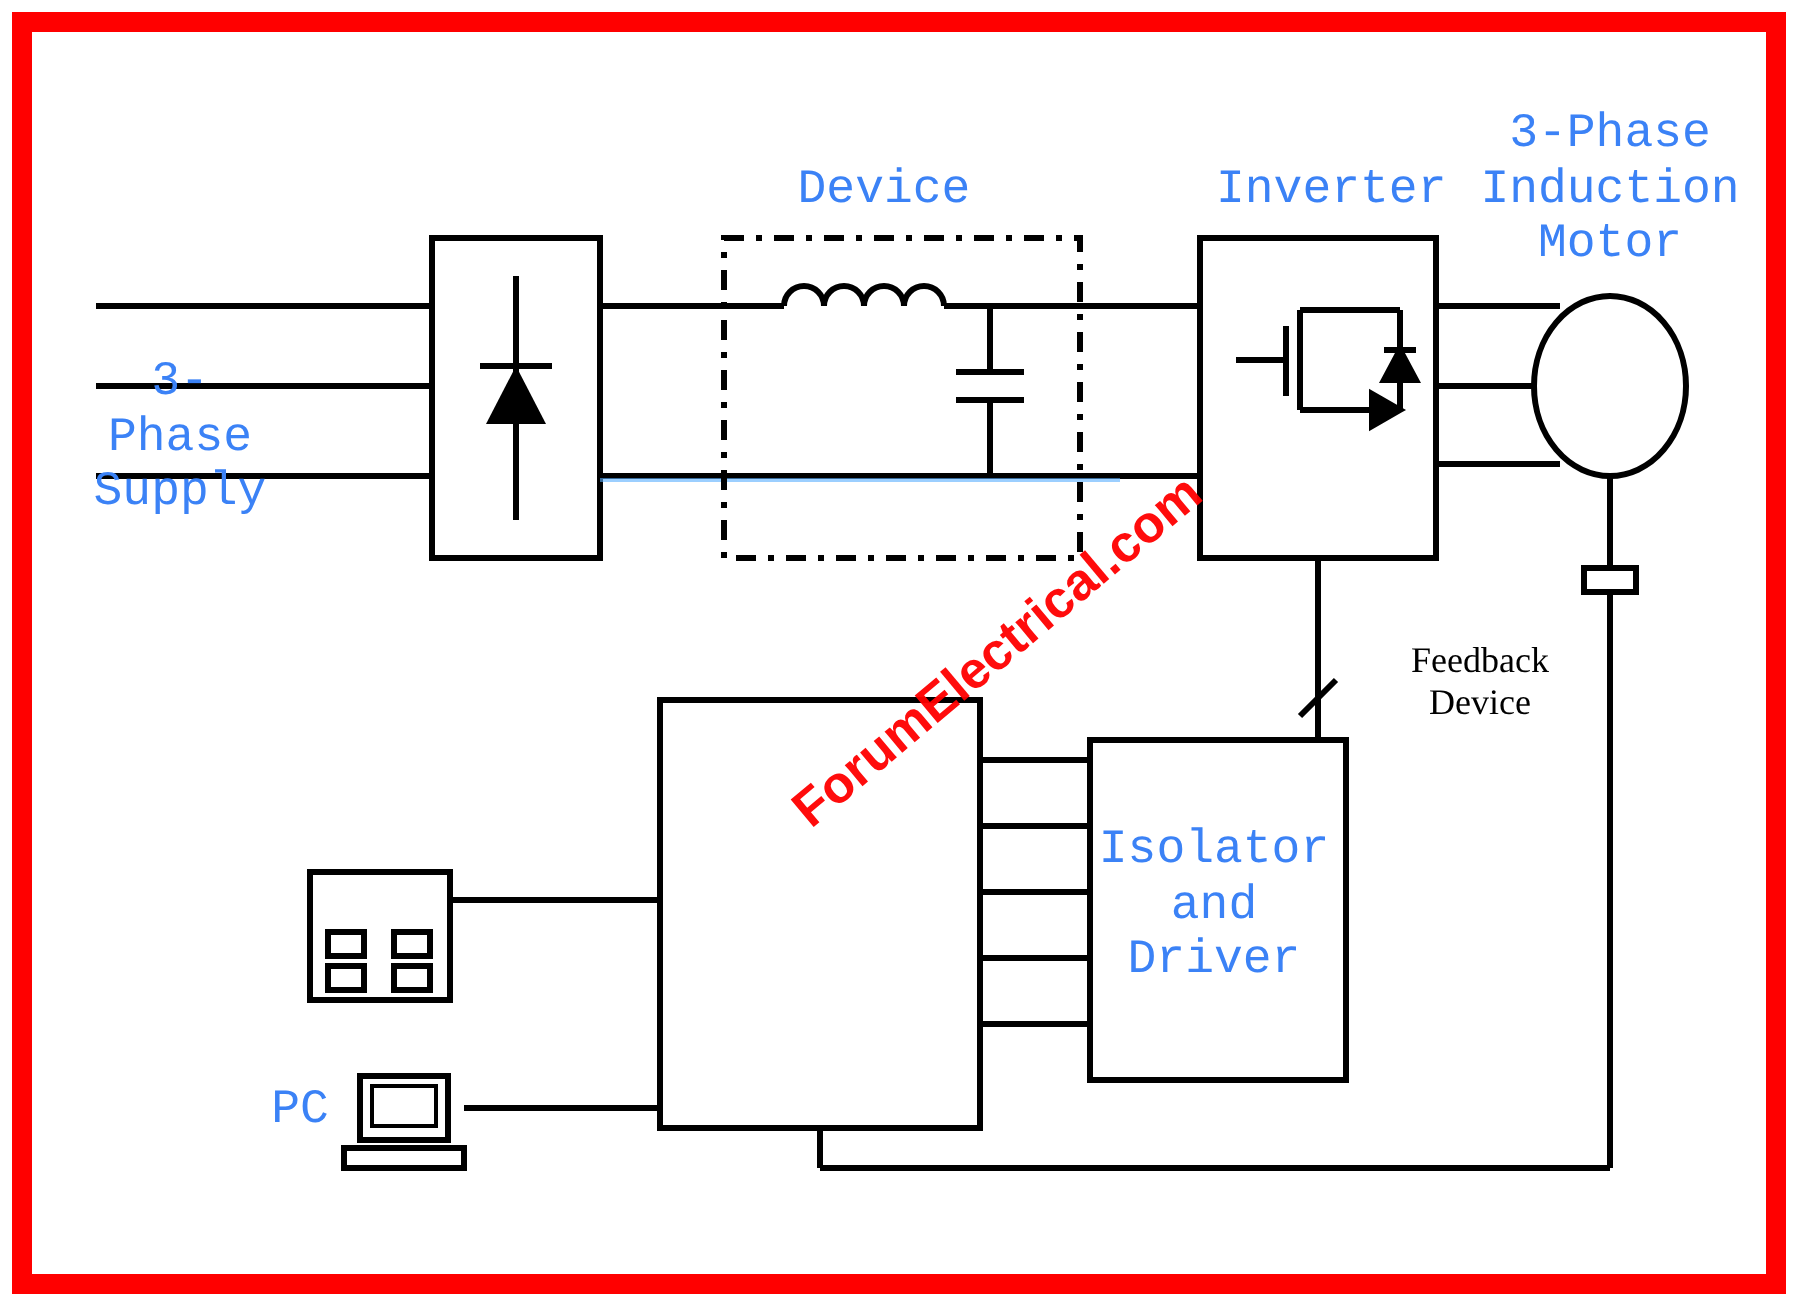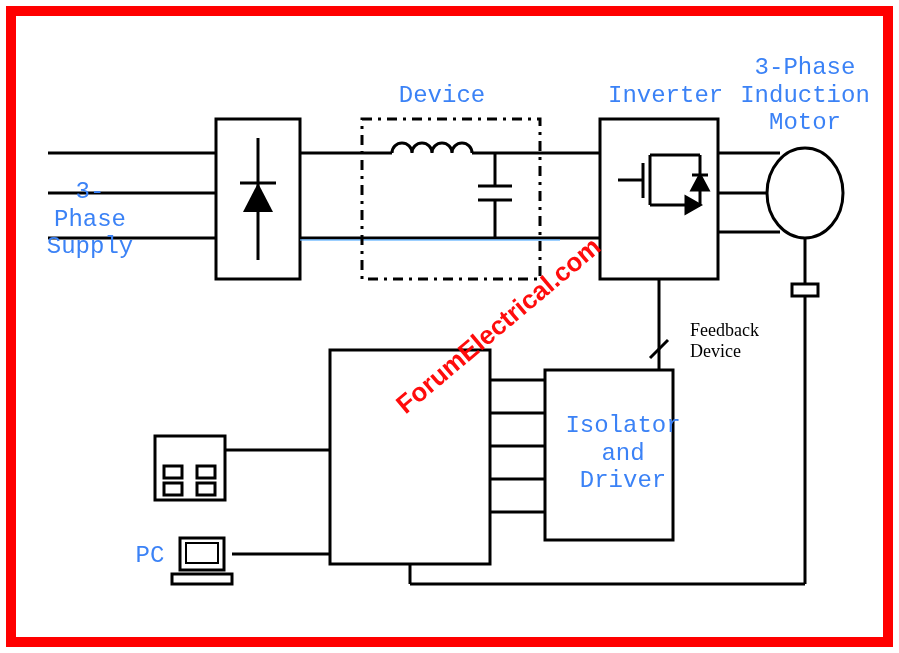--- a/index.html
+++ b/index.html
@@ -28,20 +28,21 @@
     font-size: 24px;
     color: #3b82f6;
     text-align: center;
     line-height: 1.15;
     font-family: Liberation Mono, monospace;
   }
   .small-label {
     position: absolute;
     font-size: 18px;
     color: #000;
+    text-align: center;
     line-height: 1.15;
   }
   .watermark {
     position: absolute;
     color: #ff0000;
     font-family: Arial, Helvetica, sans-serif;
     font-size: 26px;
     font-weight: bold;
     transform: rotate(-40deg);
     transform-origin: center center;
@@ -139,18 +140,18 @@
     <rect x="186" y="543" width="32" height="20" fill="#fff" stroke="#000" stroke-width="2"></rect>
     <rect x="172" y="574" width="60" height="10" fill="#fff" stroke="#000" stroke-width="3"></rect>
     <line x1="232" y1="554" x2="330" y2="554" stroke="#000" stroke-width="3"></line>
   </svg>
 
   <div class="label" style="left:40px; top:178px; width:100px;">3-Phase<br>Supply</div>
   <div class="label" style="left:392px; top:82px; width:100px;">Device</div>
   <div class="label" style="left:608px; top:82px; width:110px;">Inverter</div>
   <div class="label" style="left:740px; top:54px; width:130px;">3-Phase<br>Induction<br>Motor</div>
 
-  <div class="label" style="left:564px; top:412px; width:118px;">Isolator<br>and<br>Driver</div>
+  <div class="label" style="left:548px; top:412px; width:118px;">Isolator<br>and<br>Driver</div>
   <div class="small-label" style="left:690px; top:320px; width:100px;">Feedback<br>Device</div>
   <div class="label" style="left:130px; top:542px; width:40px;">PC</div>
 
   <div class="watermark" style="left:370px; top:310px;">ForumElectrical.com</div>
 </div>
 
 </body></html>

